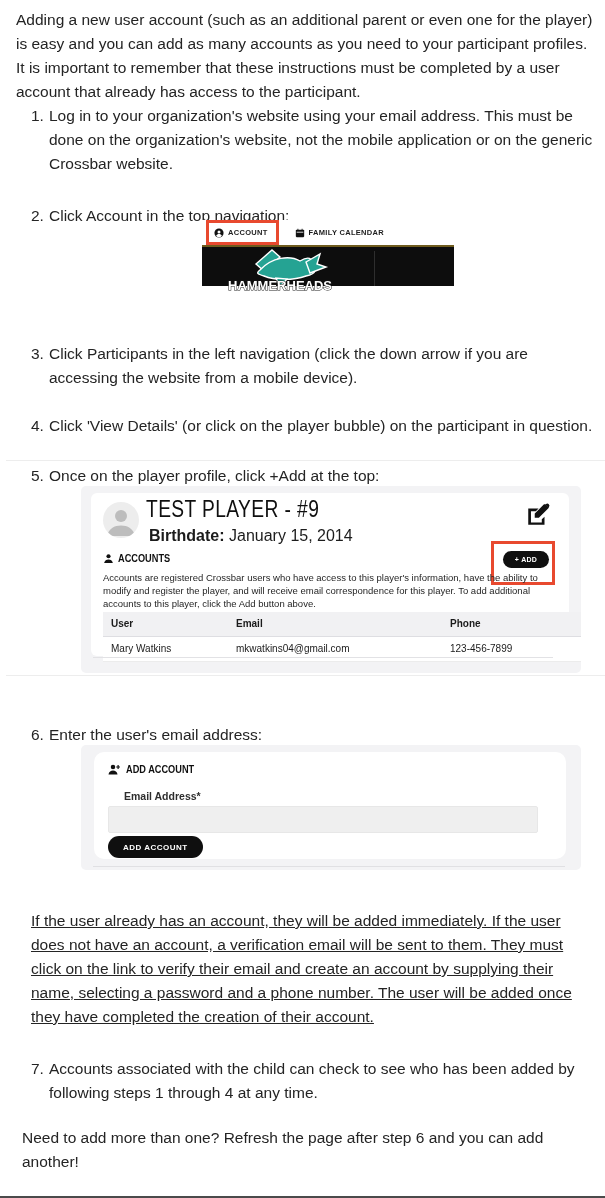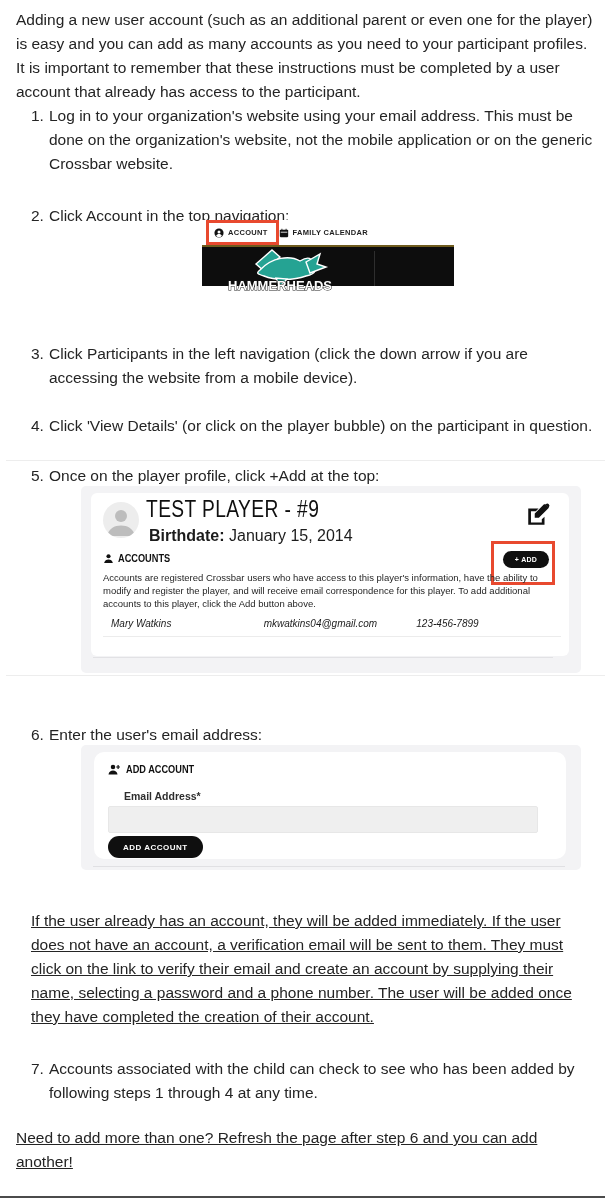--- a/index.html
+++ b/index.html
@@ -19,29 +19,29 @@
   .st-1{margin-top:0;}
   .st-2{margin-top:28px;}
   .st-3{margin-top:28px;}
   .st-4{margin-top:24px;}
   .st-5{margin-top:3px;}
   .st-6{margin-top:47px;}
   .st-7{margin-top:28px;}
   .hr{height:1px;background:#ededed;margin:22px -10px 0;}
   .hr2{margin-top:2px;}
   .note{margin:39px 0 0;padding-left:15px;text-decoration:underline;}
-  .footer-note{margin:21px 0 0;text-decoration:underline;}
+  .footer-note{margin:21px 6px 0;}
   .bottom-strip{position:absolute;left:0;bottom:0;width:605px;height:2px;background:#4b4b4b;}
 
   .cond{display:inline-block;transform:scaleX(.8);transform-origin:0 50%;white-space:nowrap;}
 
   
   .shot{position:relative;overflow:hidden;}
   .shot-nav{width:252px;height:94px;margin:-8px 0 0 186px;background:#fff;}
-  .nav-topbar{display:flex;align-items:center;height:25px;gap:0;}
+  .nav-topbar{display:flex;align-items:center;height:25px;gap:16px;}
   .nav-redbox{display:inline-flex;align-items:center;border:3px solid #e8492f;height:19px;padding:0 8px 0 5px;margin-left:4px;}
   .nav-link{display:inline-flex;align-items:center;gap:4px;font-size:7.5px;font-weight:700;letter-spacing:.3px;color:#1d1d1d;line-height:10px;}
   .nav-teal{display:flex;align-items:center;height:28px;background:#1aa08f;padding-left:18px;gap:9px;}
   .banner-text{font-size:9.5px;font-weight:700;color:#fff;letter-spacing:.2px;line-height:10px;}
   .social{display:inline-flex;align-items:center;gap:5px;}
   .x-glyph{color:#fff;font-size:10px;font-weight:700;line-height:10px;}
   .nav-gold{height:2px;background:#6f5c1e;}
   .nav-black{position:relative;height:39px;background:#0d0d0d;}
   .nav-logo{position:absolute;left:16px;top:0;}
   .v-div{position:absolute;left:172px;top:4px;bottom:0;width:1px;background:#2e2e2e;}
@@ -52,21 +52,21 @@
   .avatar{position:absolute;left:12px;top:9px;width:36px;height:36px;border-radius:50%;background:#ededed;overflow:hidden;}
   .p-title{position:absolute;left:55px;top:1px;font-size:24px;line-height:30px;font-weight:400;color:#0f0f0f;letter-spacing:.5px;}
   .p-bd{position:absolute;left:58px;top:36px;font-size:16px;line-height:13px;color:#1c1c1c;}
   .edit-btn{position:absolute;right:18px;top:9px;width:26px;height:26px;color:#111;cursor:pointer;}
   .acc-head{position:absolute;left:12px;top:59px;display:flex;align-items:center;gap:4px;font-size:11.5px;font-weight:800;color:#0f0f0f;line-height:12px;}
   .red-box2{position:absolute;right:14px;top:48px;width:58px;height:38px;border:3px solid #e8492f;}
   .add-pill{position:absolute;right:20px;top:58px;width:46px;height:17px;background:#0f0f0f;border-radius:9px;color:#fff;font-size:7px;font-weight:700;letter-spacing:.3px;display:flex;align-items:center;justify-content:center;cursor:pointer;}
   .p-desc{position:absolute;left:12px;right:12px;top:78px;font-size:9.5px;line-height:13px;color:#1f1f1f;}
   .p-table{position:absolute;left:12px;top:119px;width:458px;border-collapse:collapse;table-layout:fixed;font-size:10px;color:#1b1b1b;}
   .p-table th{background:#f1f1f3;height:20px;text-align:left;padding:0 8px;font-weight:700;border-bottom:1px solid #dedee2;}
-  .p-table td{background:#fff;height:23px;padding:0 8px;border-bottom:1px solid #ececec;font-style:italic;}
+  .p-table td{background:#fff;height:23px;padding:0 8px;border-bottom:1px solid #ececec;}
   .c-user{width:109px;}.c-email{width:198px;}.c-phone{width:125px;}
   .p-hr{position:absolute;left:12px;right:28px;top:171px;height:1px;background:#e2e2e5;}
 
   
   .shot-form{width:500px;height:125px;margin:-2px 0 0 65px;background:#f3f3f5;border-radius:5px;}
   .f-card{position:absolute;left:13px;top:7px;width:472px;height:107px;background:#fff;border-radius:10px;}
   .f-head{position:absolute;left:14px;top:10px;display:flex;align-items:center;gap:5px;font-size:11.5px;font-weight:800;color:#0f0f0f;line-height:14px;}
   .f-label{position:absolute;left:30px;top:38px;font-size:10.5px;font-weight:700;color:#2e2e2e;line-height:12px;}
   .f-input{position:absolute;left:14px;top:54px;width:416px;height:25px;background:#efefef;border:1px solid #e7e7e7;border-radius:2px;padding:0 6px;font-size:11px;}
   .f-btn{position:absolute;left:14px;top:84px;height:22px;padding:0 15px;background:#0f0f0f;color:#fff;border:0;border-radius:12px;font-size:8px;font-weight:700;letter-spacing:.5px;cursor:pointer;font-family:"Liberation Sans",sans-serif;}
@@ -166,20 +166,26 @@
           </svg>
         <span class="cond">ACCOUNTS</span>
       </span>
       <span class="red-box2"></span>
       <span class="add-pill">
           <span>+ ADD</span>
         </span>
       <span class="p-desc">Accounts are registered Crossbar users who have access to this player's information, have the ability to modify and register the player, and will receive email correspondence for this player. To add additional accounts to this player, click the Add button above.</span>
       <table class="p-table">
         <tbody>
+            <tr>
+          <th class="c-user">User</th>
+          <th class="c-email">Email</th>
+          <th class="c-phone">Phone</th>
+
+        </tr>
         <tr>
           <td>Mary Watkins</td>
           <td>mkwatkins04@gmail.com</td>
           <td>123-456-7899</td>
 
         </tr>
       </tbody>
         </table>
     </div>
     <div class="p-hr"></div>

